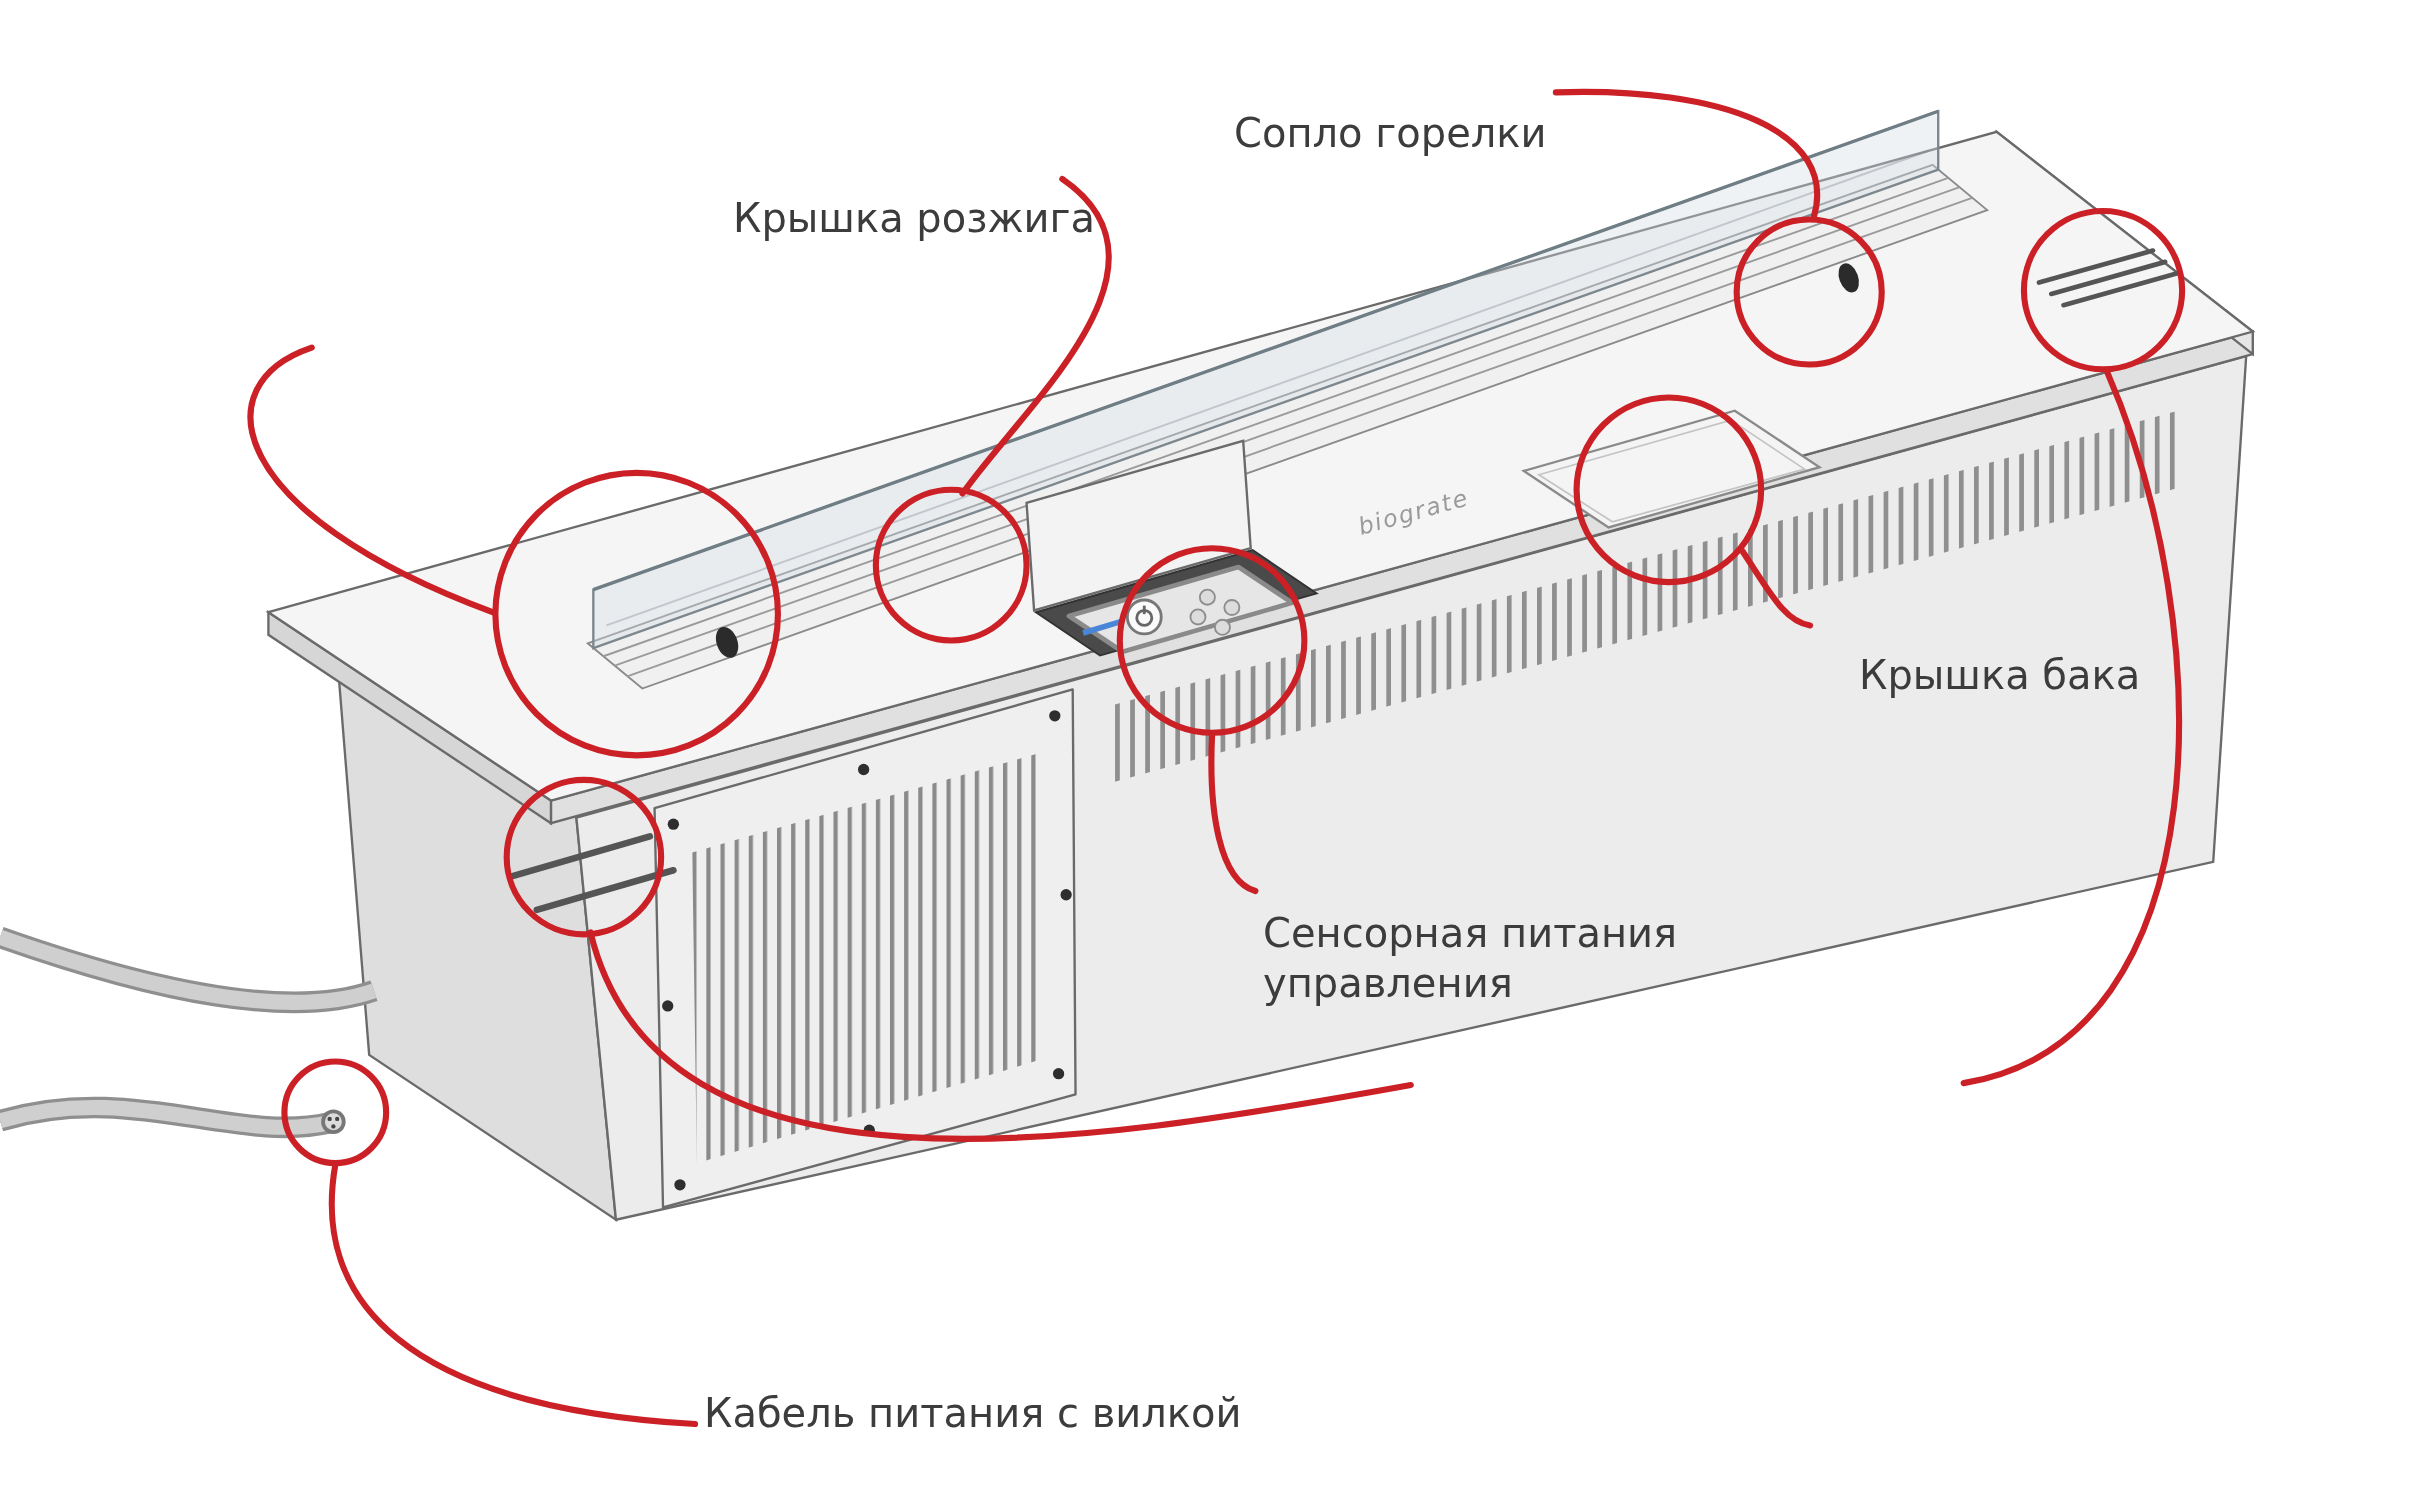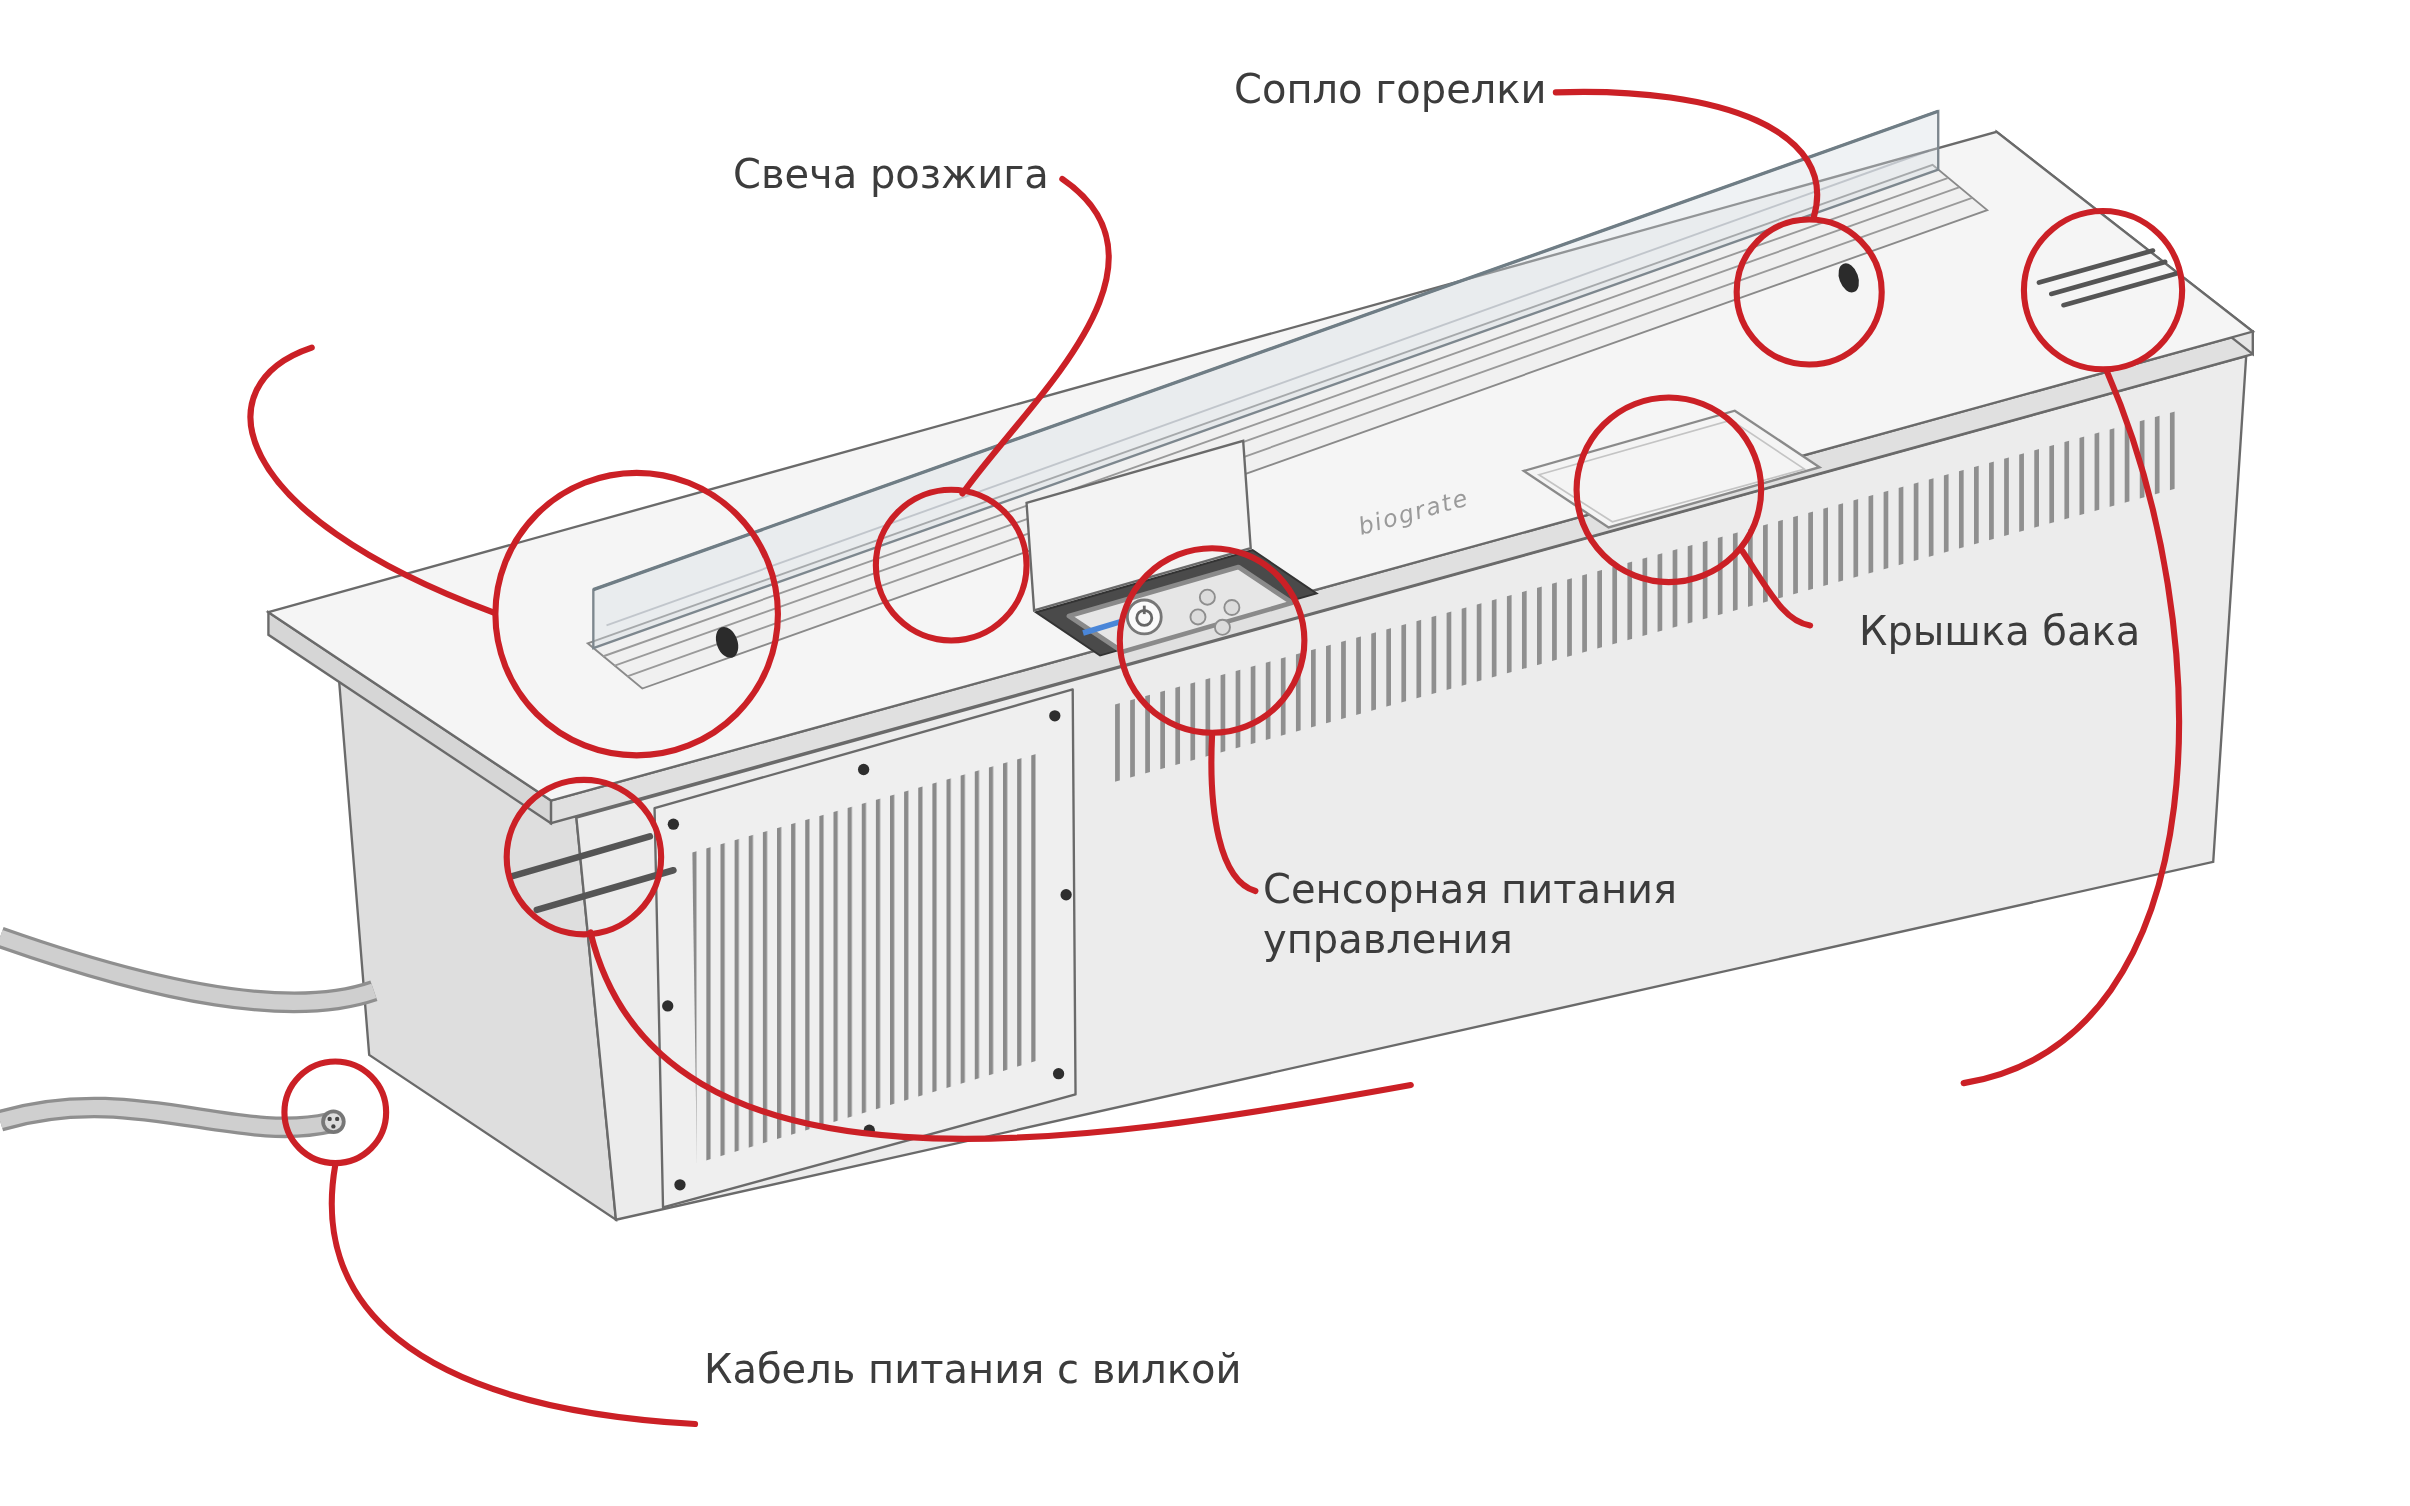--- a/index.html
+++ b/index.html
@@ -1,19 +1,19 @@
 <!DOCTYPE html>
 <html style="--annotation-red: #cb2026; --label-text: #3c3c3c; --logo-gray: #9a9a9a; --indicator-blue: #4a86d8; --background: #ffffff;font-size:15px"><head>
 <meta charset="utf-8">
 <style>
   html,body{margin:0;padding:0;background:#fff;}
   .stage{position:relative;width:2411px;height:1507px;background:var(--background,#fff);overflow:hidden;
          font-family:"DejaVu Sans","Liberation Sans",sans-serif;}
   .stage svg{position:absolute;left:0;top:0;}
-  .label{position:absolute;font-size:40px;line-height:1.26;color:var(--label-text,#3c3c3c);white-space:nowrap;}
+  .label{position:absolute;font-size:40px;line-height:1.26;color:var(--label-text,#3c3c3c);white-space:nowrap;margin-top:44px;}
   .ann{stroke:var(--annotation-red,#cb2026);stroke-width:6.5;fill:none;stroke-linecap:round;}
   .edge{stroke:#6a6a6a;stroke-width:2.5;}
   .slat{stroke:#555;stroke-linecap:round;}
   .logo-text{fill:var(--logo-gray,#9a9a9a);font-family:"DejaVu Sans","Liberation Sans",sans-serif;
              font-size:25px;letter-spacing:2px;font-style:italic;}
   .indicator{stroke:var(--indicator-blue,#4a86d8);}
 </style>
 </head>
 <body>
 
@@ -142,21 +142,21 @@
       <path class="ann" d="M2085,1150 C2360,1105 2355,665 2237,394"></path>
       <path class="ann" d="M356,1237 C331,1380 430,1494 738,1512"></path>
     </g>
   </svg>
 
   <div class="label" style="left:1234px;top:64px;">
     <span>Сопло горелки</span>
   </div>
 
   <div class="label" style="left:733px;top:149px;">
-    <span>Свеча розжига</span>
+    <span>Крышка розжига</span>
   </div>
 
   <div class="label" style="left:324px;top:299px;">
   </div>
 
   <div class="label" style="left:1859px;top:606px;">
     <span>Крышка бака</span>
   </div>
 
   <div class="label" style="left:1263px;top:864px;">

